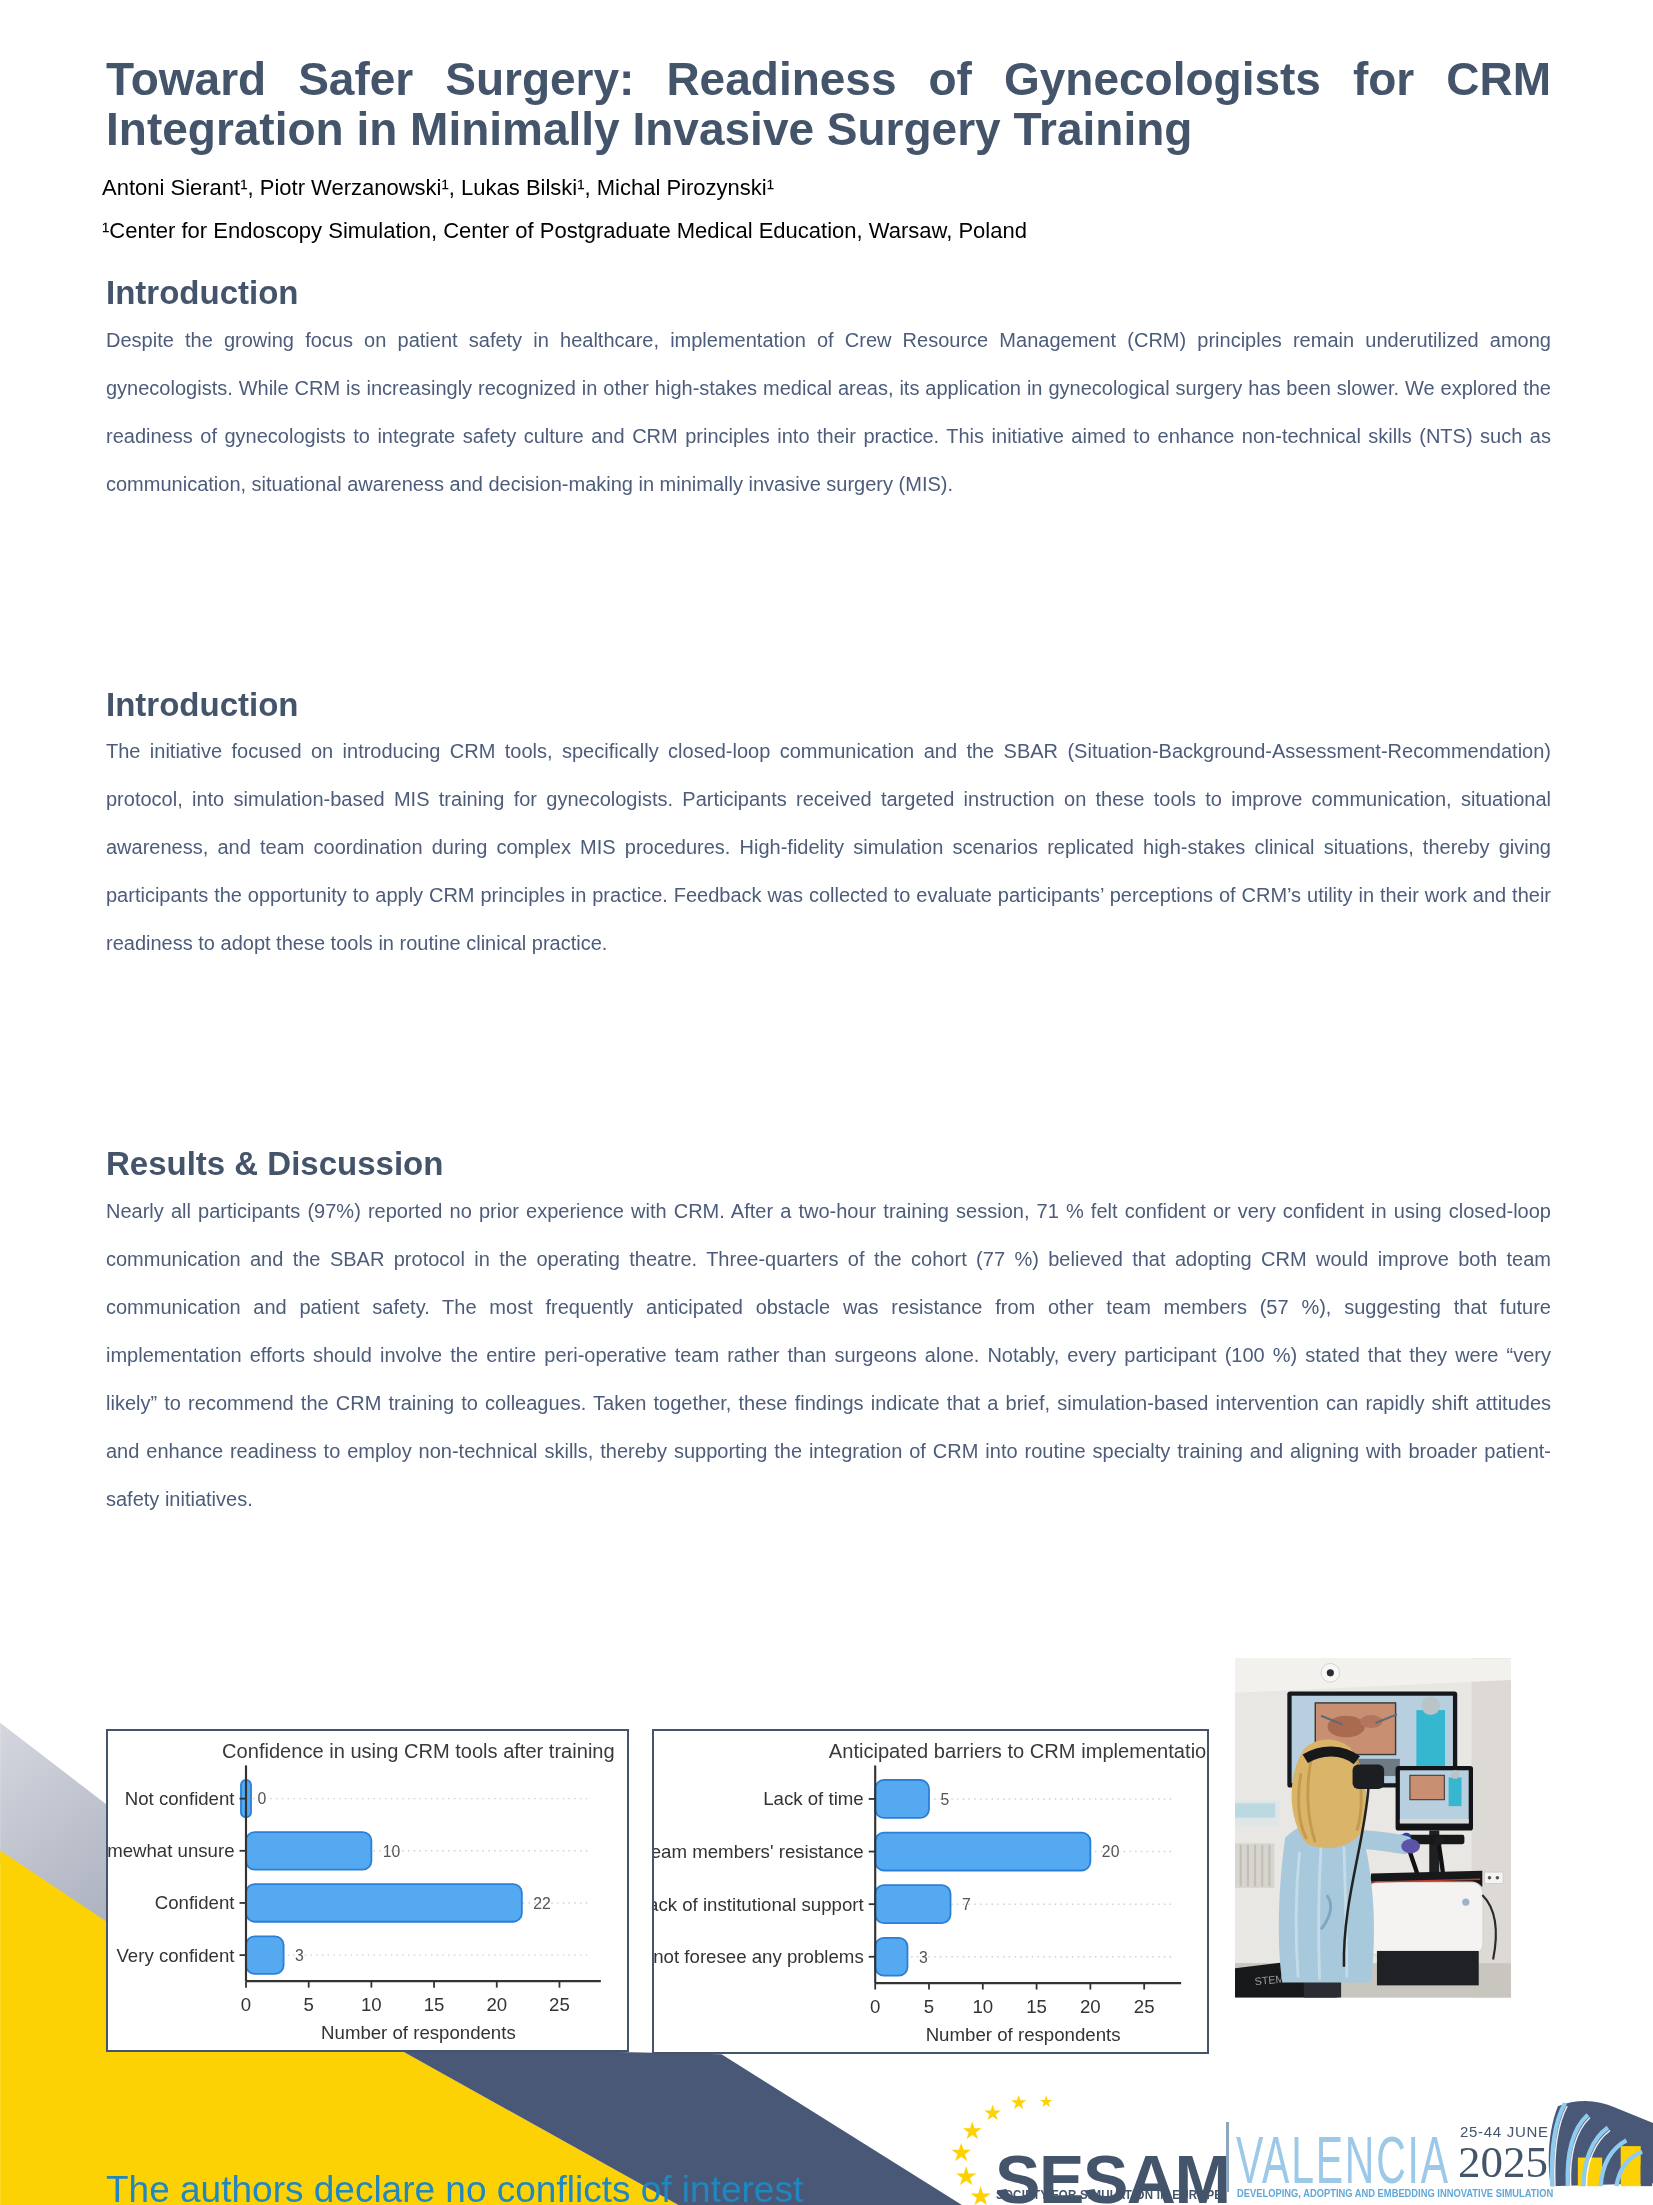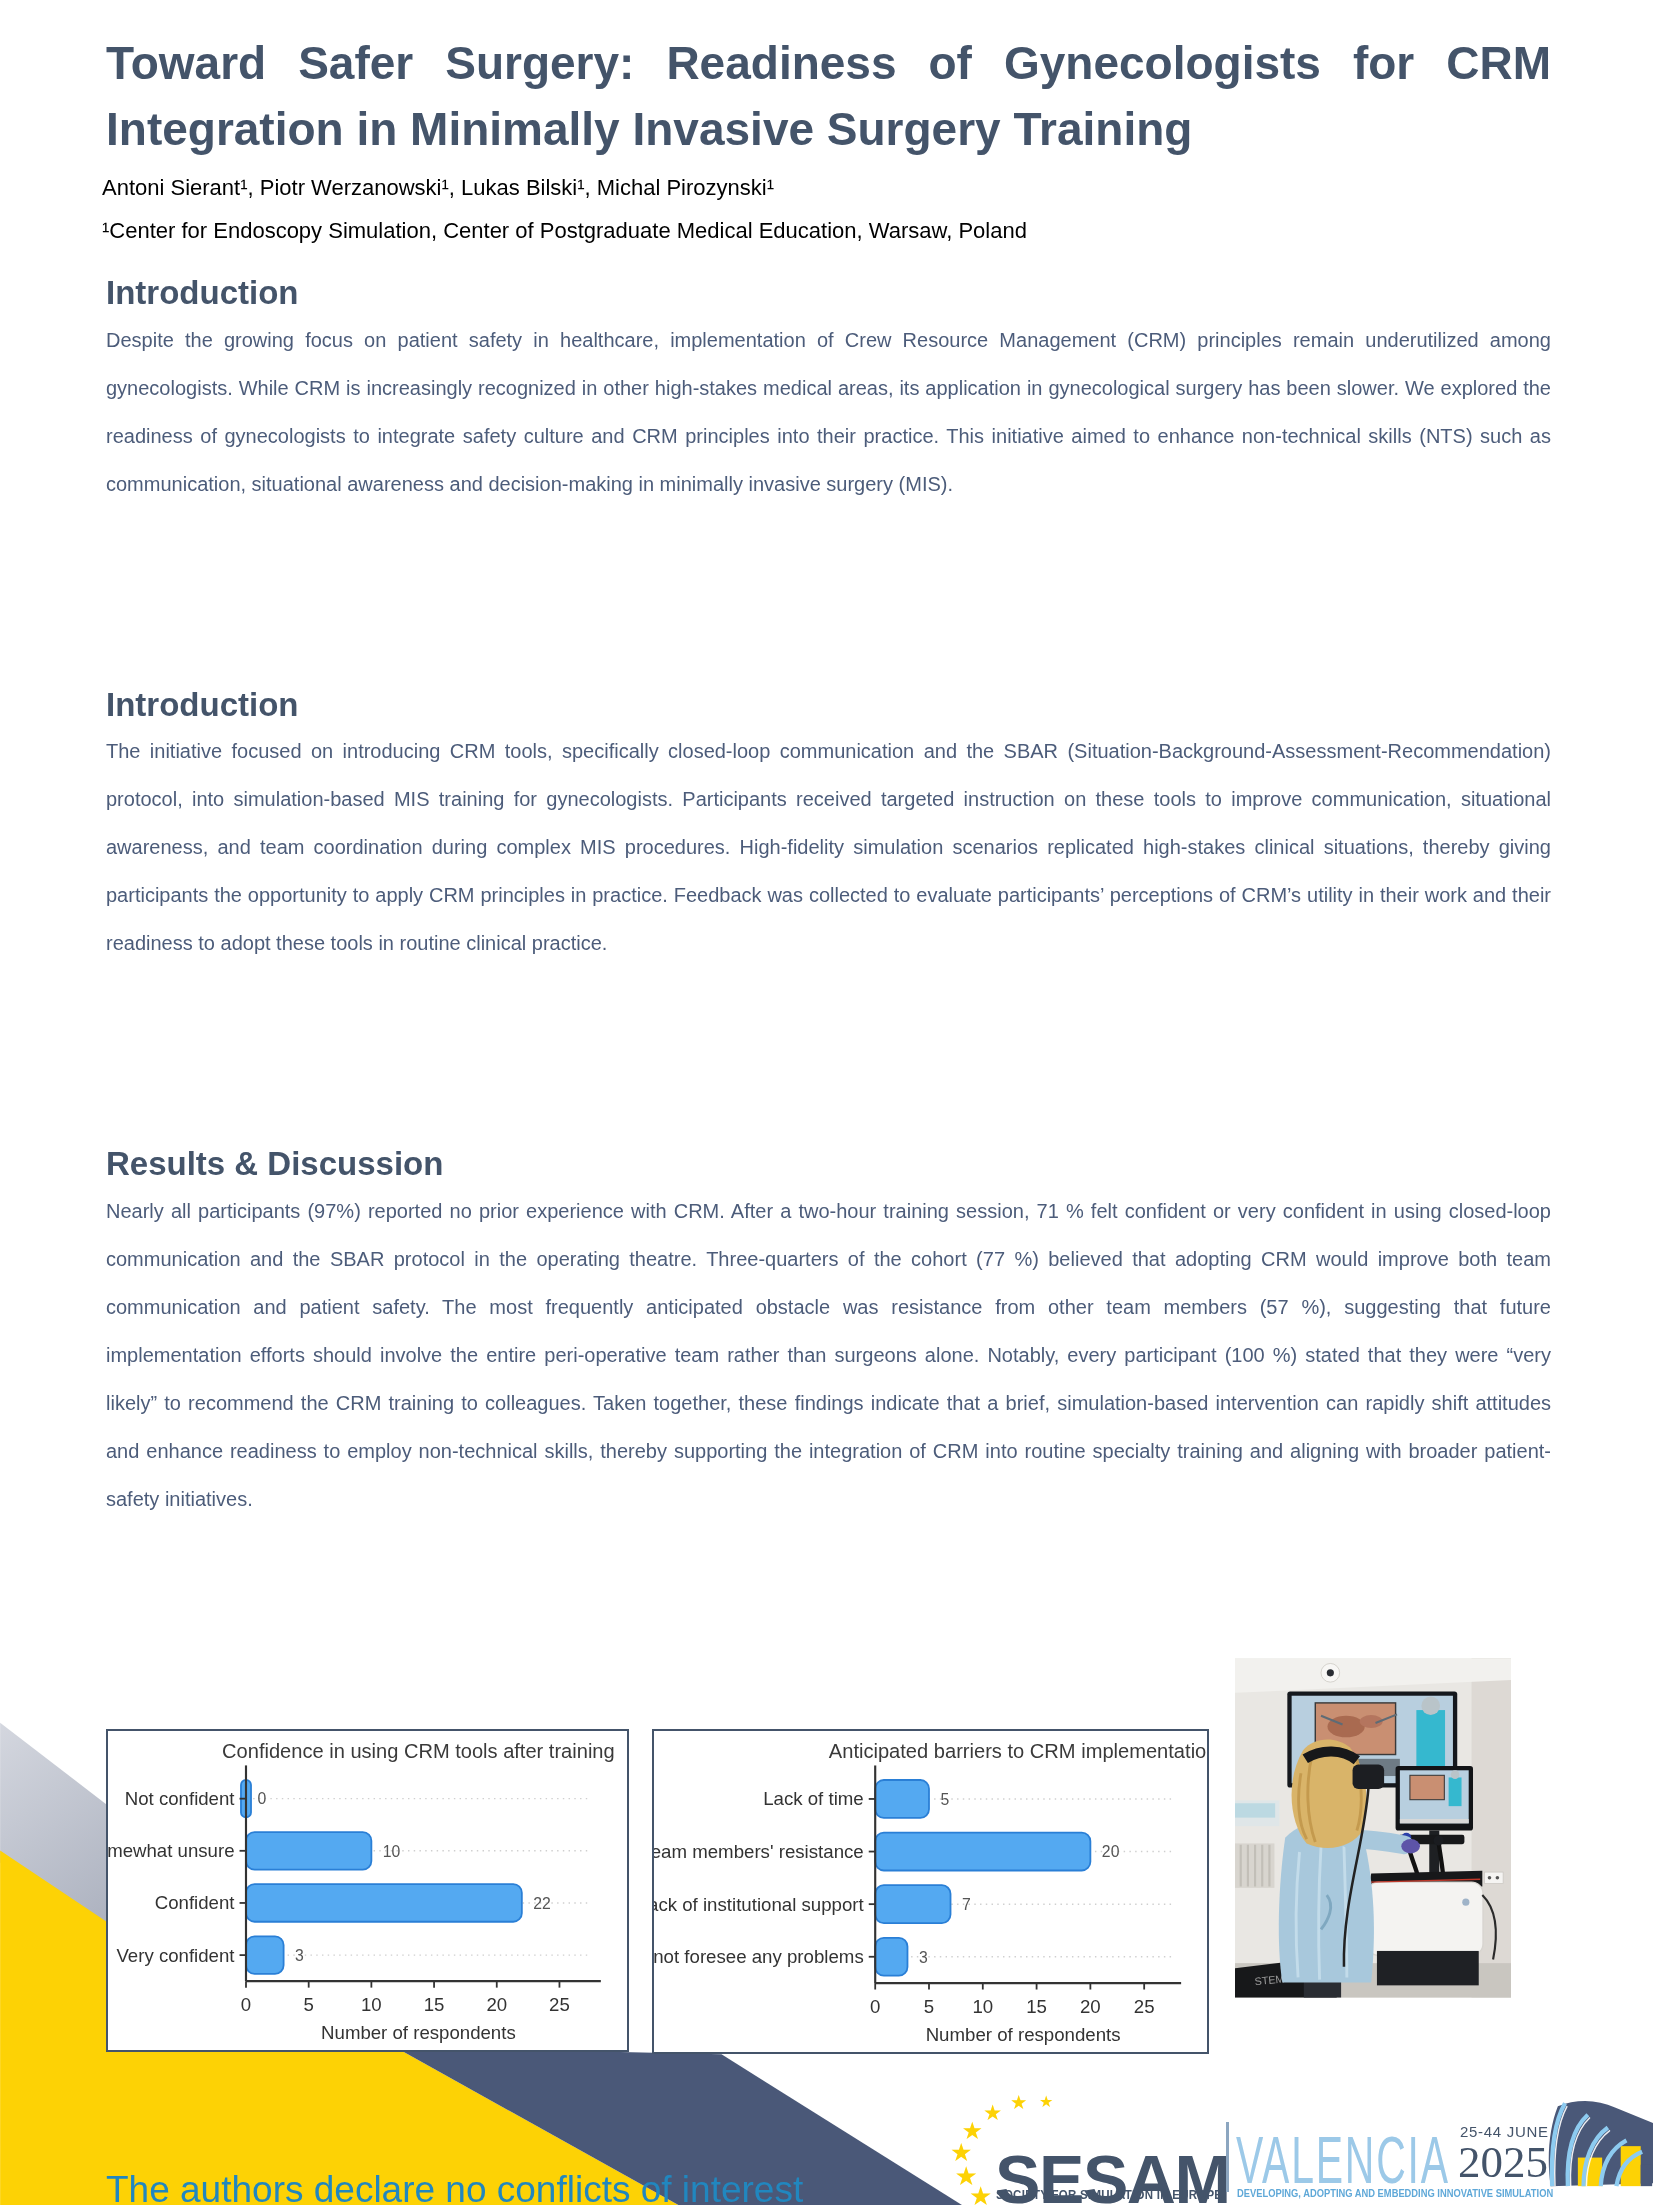--- a/index.html
+++ b/index.html
@@ -2,21 +2,21 @@
 <html style="font-size:11.5px"><head>
 <meta charset="utf-8">
 <style>
   html,body{margin:0;padding:0;background:#fff;}
   #poster{position:relative;width:1654px;height:2205px;overflow:hidden;background:#ffffff;
           font-family:"Liberation Sans",sans-serif;color:#4A5A78;}
   .abs{position:absolute;}
   
   .title-line{left:106px;width:1445px;font-size:46px;font-weight:bold;color:#44546A;
               line-height:66px;text-align:justify;}
-  .title-just{text-align-last:justify;}
+  .title-just{text-align-last:justify;margin-top:16px;}
   .byline{left:102px;width:1445px;font-size:22px;color:#000000;}
   .sec-head{left:106px;width:1445px;font-size:33px;font-weight:bold;color:#44546A;}
   .sec-body{left:106px;width:1445px;font-size:20px;line-height:48px;color:#4C5C7A;
             text-align:justify;}
   
   svg text{font-family:"Liberation Sans",sans-serif;}
   .chart-box{background:#fff;border:2.2px solid #44546A;}
   
   .conflict-head{left:106px;font-size:42px;font-weight:bold;color:#1878B8;}
   .conflict-body{left:106px;font-size:37px;color:#2187BF;}

